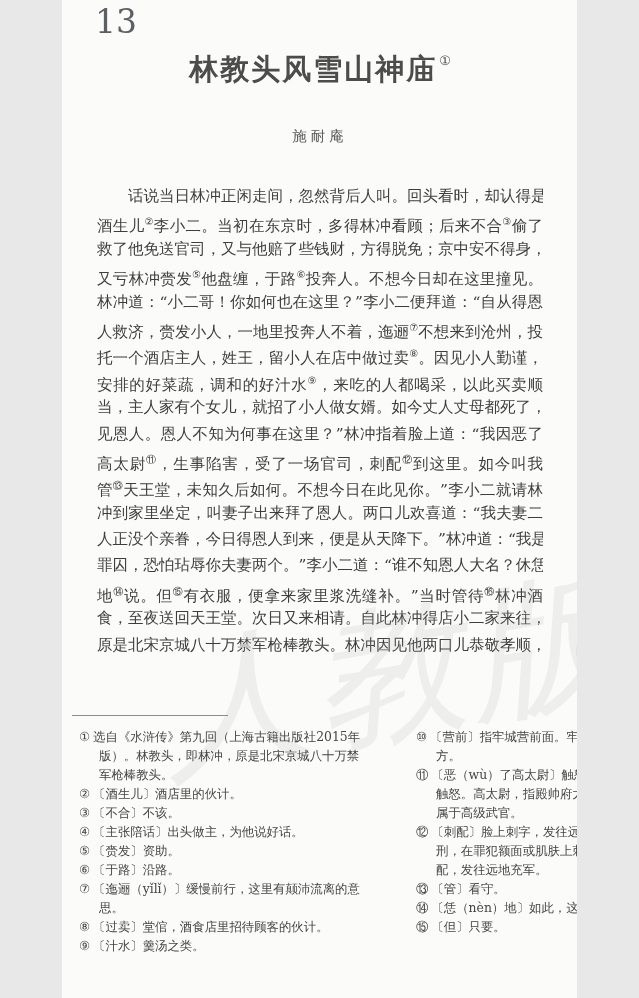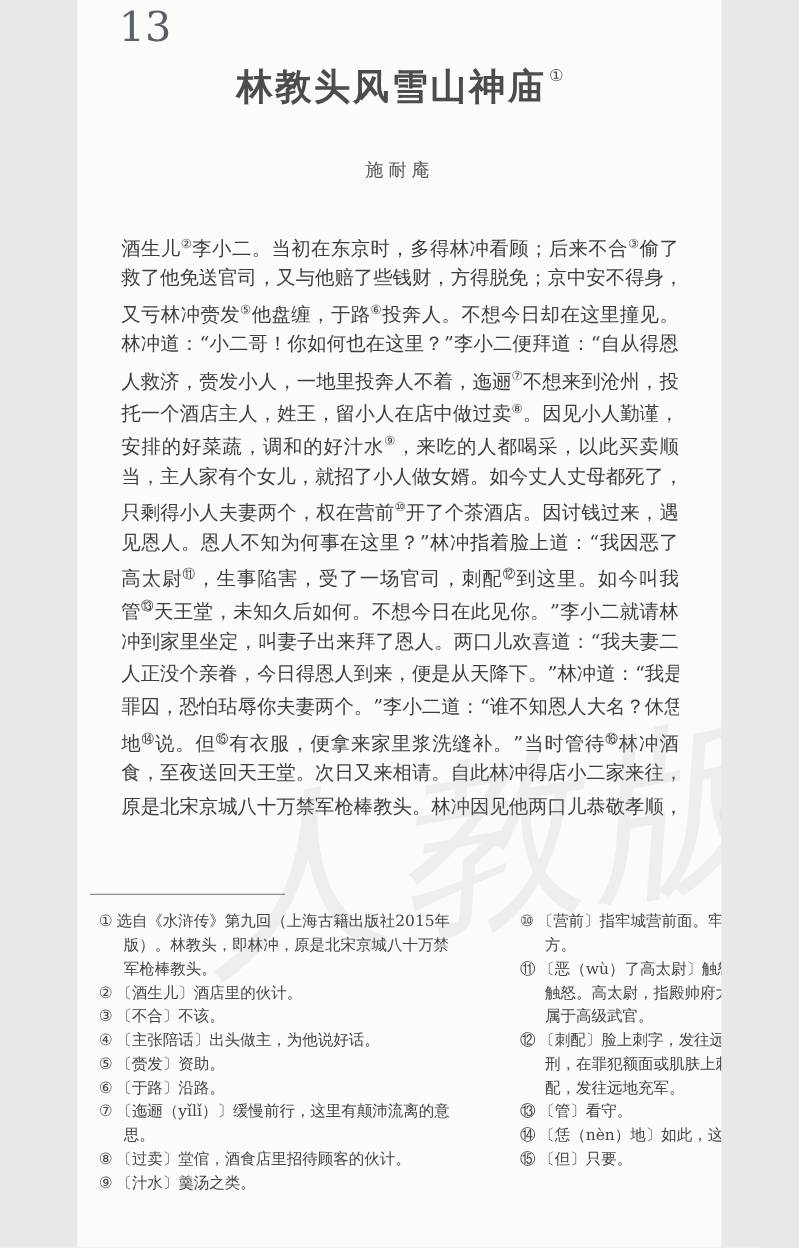--- a/index.html
+++ b/index.html
@@ -133,29 +133,29 @@
 
 <div class="page">
 
   <div class="page-num">13</div>
 
   <h1 class="title"><span>林教头风雪山神庙</span><sup class="title-sup">①</sup></h1>
 
   <div class="author">施耐庵</div>
 
   <div class="body-text" id="body-lines">
+      <div class="bline indent">话说当日林冲正闲走间，忽然背后人叫。回头看时，却认得是</div>
       <div class="bline">酒生儿<sup class="fn-ref">②</sup>李小二。当初在东京时，多得林冲看顾；后来不合<sup class="fn-ref">③</sup>偷了</div>
       <div class="bline">救了他免送官司，又与他赔了些钱财，方得脱免；京中安不得身，</div>
       <div class="bline">又亏林冲赍发<sup class="fn-ref">⑤</sup>他盘缠，于路<sup class="fn-ref">⑥</sup>投奔人。不想今日却在这里撞见。</div>
       <div class="bline">林冲道：“小二哥！你如何也在这里？”李小二便拜道：“自从得恩</div>
       <div class="bline">人救济，赍发小人，一地里投奔人不着，迤逦<sup class="fn-ref">⑦</sup>不想来到沧州，投</div>
       <div class="bline">托一个酒店主人，姓王，留小人在店中做过卖<sup class="fn-ref">⑧</sup>。因见小人勤谨，</div>
       <div class="bline">安排的好菜蔬，调和的好汁水<sup class="fn-ref">⑨</sup>，来吃的人都喝采，以此买卖顺</div>
       <div class="bline">当，主人家有个女儿，就招了小人做女婿。如今丈人丈母都死了，</div>
-      <div class="bline">只剩得小人夫妻两个，权在营前<sup class="fn-ref">⑩</sup>开了个茶酒店。因讨钱过来，遇</div>
       <div class="bline">见恩人。恩人不知为何事在这里？”林冲指着脸上道：“我因恶了</div>
       <div class="bline">高太尉<sup class="fn-ref">⑪</sup>，生事陷害，受了一场官司，刺配<sup class="fn-ref">⑫</sup>到这里。如今叫我</div>
       <div class="bline">管<sup class="fn-ref">⑬</sup>天王堂，未知久后如何。不想今日在此见你。”李小二就请林</div>
       <div class="bline">冲到家里坐定，叫妻子出来拜了恩人。两口儿欢喜道：“我夫妻二</div>
       <div class="bline">人正没个亲眷，今日得恩人到来，便是从天降下。”林冲道：“我是</div>
       <div class="bline">罪囚，恐怕玷辱你夫妻两个。”李小二道：“谁不知恩人大名？休恁</div>
       <div class="bline">地<sup class="fn-ref">⑭</sup>说。但<sup class="fn-ref">⑮</sup>有衣服，便拿来家里浆洗缝补。”当时管待<sup class="fn-ref">⑯</sup>林冲酒</div>
       <div class="bline">食，至夜送回天王堂。次日又来相请。自此林冲得店小二家来往，</div>
       <div class="bline">原是北宋京城八十万禁军枪棒教头。林冲因见他两口儿恭敬孝顺，常</div>
     </div>

